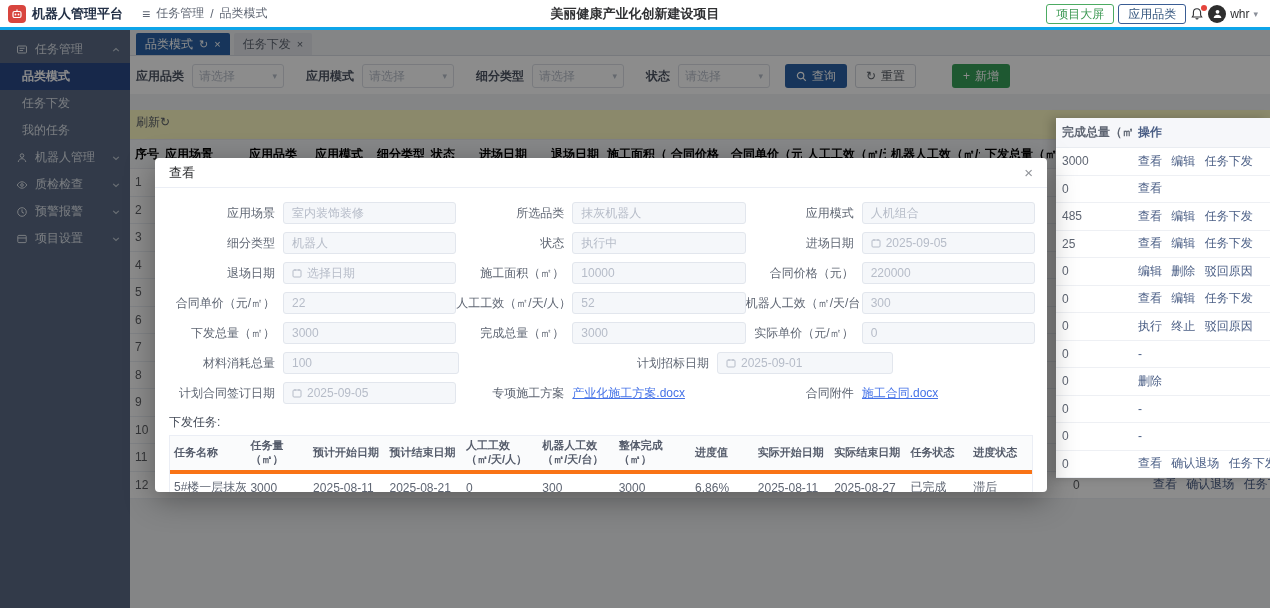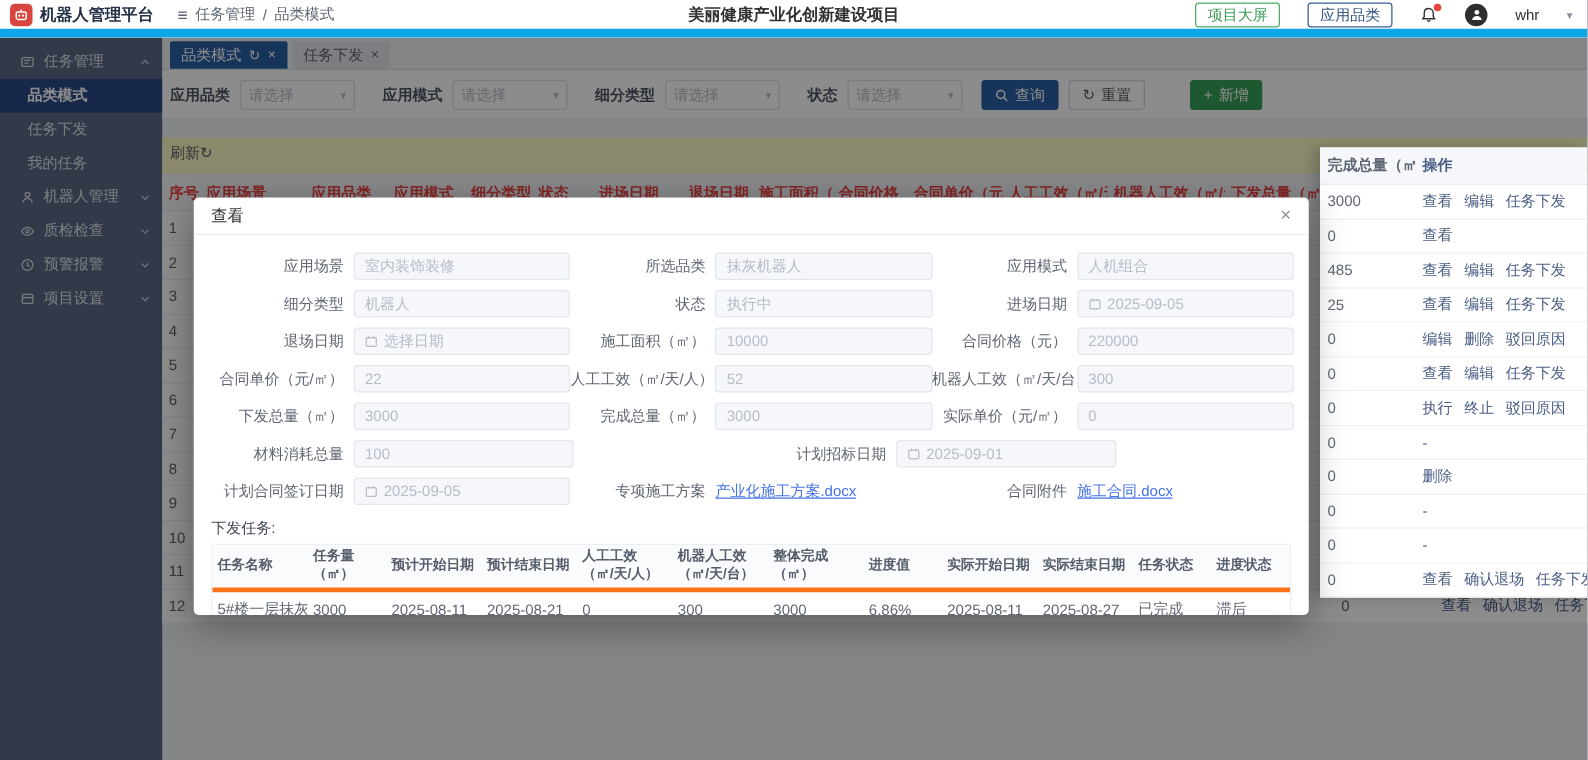--- a/index.html
+++ b/index.html
@@ -1,28 +1,28 @@
 <!DOCTYPE html>
 <html><head>
 <meta charset="utf-8">
 <style>
   html,body{margin:0;padding:0;background:#9aa0a8;}
   *{box-sizing:border-box;}
   .stage{position:relative;width:1270px;height:608px;overflow:hidden;background:#fff;
          font-family:"Liberation Sans",sans-serif;font-size:12px;color:#606266;}
   
   .topbar{position:absolute;top:0;left:0;right:0;height:30px;background:#fff;display:flex;
-          align-items:center;z-index:40;border-bottom:7px solid #0ea5e9;}
+          align-items:center;z-index:40;border-bottom:3px solid #0ea5e9;}
   .logo-wrap{width:130px;display:flex;align-items:center;gap:6px;padding-left:8px;}
   .logo-badge{width:18px;height:18px;border-radius:4px;background:#d8453e;display:flex;align-items:center;justify-content:center;}
   .logo-title{font-weight:bold;color:#233046;font-size:13px;white-space:nowrap;}
   .crumbs{display:flex;align-items:center;gap:6px;margin-left:12px;color:#5f6673;}
   .burger{font-size:14px;color:#5f6673;}
   .proj-title{position:absolute;left:50%;transform:translateX(-50%);font-weight:bold;color:#303133;font-size:13px;}
-  .top-right{margin-left:auto;display:flex;align-items:center;gap:22px;padding-right:12px;}
+  .top-right{margin-left:auto;display:flex;align-items:center;gap:4px;padding-right:12px;}
   .btn-outline{height:20px;padding:0 9px;border-radius:3px;background:#fff;font-size:12px;line-height:18px;cursor:pointer;}
   .btn-green-o{border:1px solid #4cab62;color:#3f9a55;}
   .btn-blue-o{border:1px solid #3a5d94;color:#35567e;}
   .bell-wrap{position:relative;display:flex;align-items:center;}
   .bell-dot{position:absolute;top:-2px;right:-3px;width:6px;height:6px;border-radius:50%;background:#e5443c;}
   .avatar{width:18px;height:18px;border-radius:50%;background:#2e2e2e;display:flex;align-items:center;justify-content:center;}
   .user-name{color:#303133;}
   .caret{font-size:9px;color:#8a8f99;}
   
   .sidebar{position:absolute;top:30px;left:0;bottom:0;width:130px;background:#5b6b85;z-index:1;padding-top:6px;}
@@ -45,21 +45,21 @@
   .sel-arrow{color:#b8bec9;font-size:9px;}
   .btn{height:24px;border-radius:3px;padding:0 10px;display:inline-flex;align-items:center;gap:5px;cursor:pointer;font-size:12px;border:1px solid transparent;}
   .btn-primary{background:#2a62a6;color:#fff;margin-left:7px;}
   .btn-plain{background:#fff;border-color:#d3d7de;color:#5a6068;}
   .btn-success{background:#37a159;color:#fff;margin-left:28px;}
   .refresh-row{background:#fef9c3;padding:4px 0 8px 6px;color:#5a6068;margin-top:16px;}
   .refresh-link{cursor:pointer;}
   
   .table{background:#fff;}
   .thead{display:flex;height:30px;background:#f6f7fa;border-top:1px solid #e9ecf1;border-bottom:1px solid #e9ecf1;}
-  .th{font-weight:bold;color:#ef4444;display:flex;align-items:center;padding:0 5px;overflow:hidden;white-space:nowrap;}
+  .th{font-weight:bold;color:#000000;display:flex;align-items:center;padding:0 5px;overflow:hidden;white-space:nowrap;}
   .tr{display:flex;height:27.5px;background:#fff;border-bottom:1px solid #ebeef5;}
   .td{display:flex;align-items:center;padding:0 5px;overflow:hidden;white-space:nowrap;color:#606266;}
   .c0{width:30px;}.c1{width:84px;}.c2{width:66px;}.c3{width:62px;}.c4{width:54px;}.c5{width:48px;}
   .c6{width:72px;}.c7{width:56px;}.c8{width:64px;}.c9{width:60px;}.c10{width:76px;}.c11{width:84px;}
   .c12{width:94px;}.c13{width:88px;}.c14{width:80px;}.c15{flex:1;}
   .act{color:#4a5e85;word-spacing:6px;cursor:pointer;}
   
   .overlay{position:absolute;top:30px;left:0;right:0;bottom:0;background:rgba(0,0,0,0.45);z-index:10;}
   
   .fixed-panel{position:absolute;top:118px;right:0;width:214px;z-index:20;background:#fff;box-shadow:-5px 0 9px rgba(0,0,0,0.18);}

